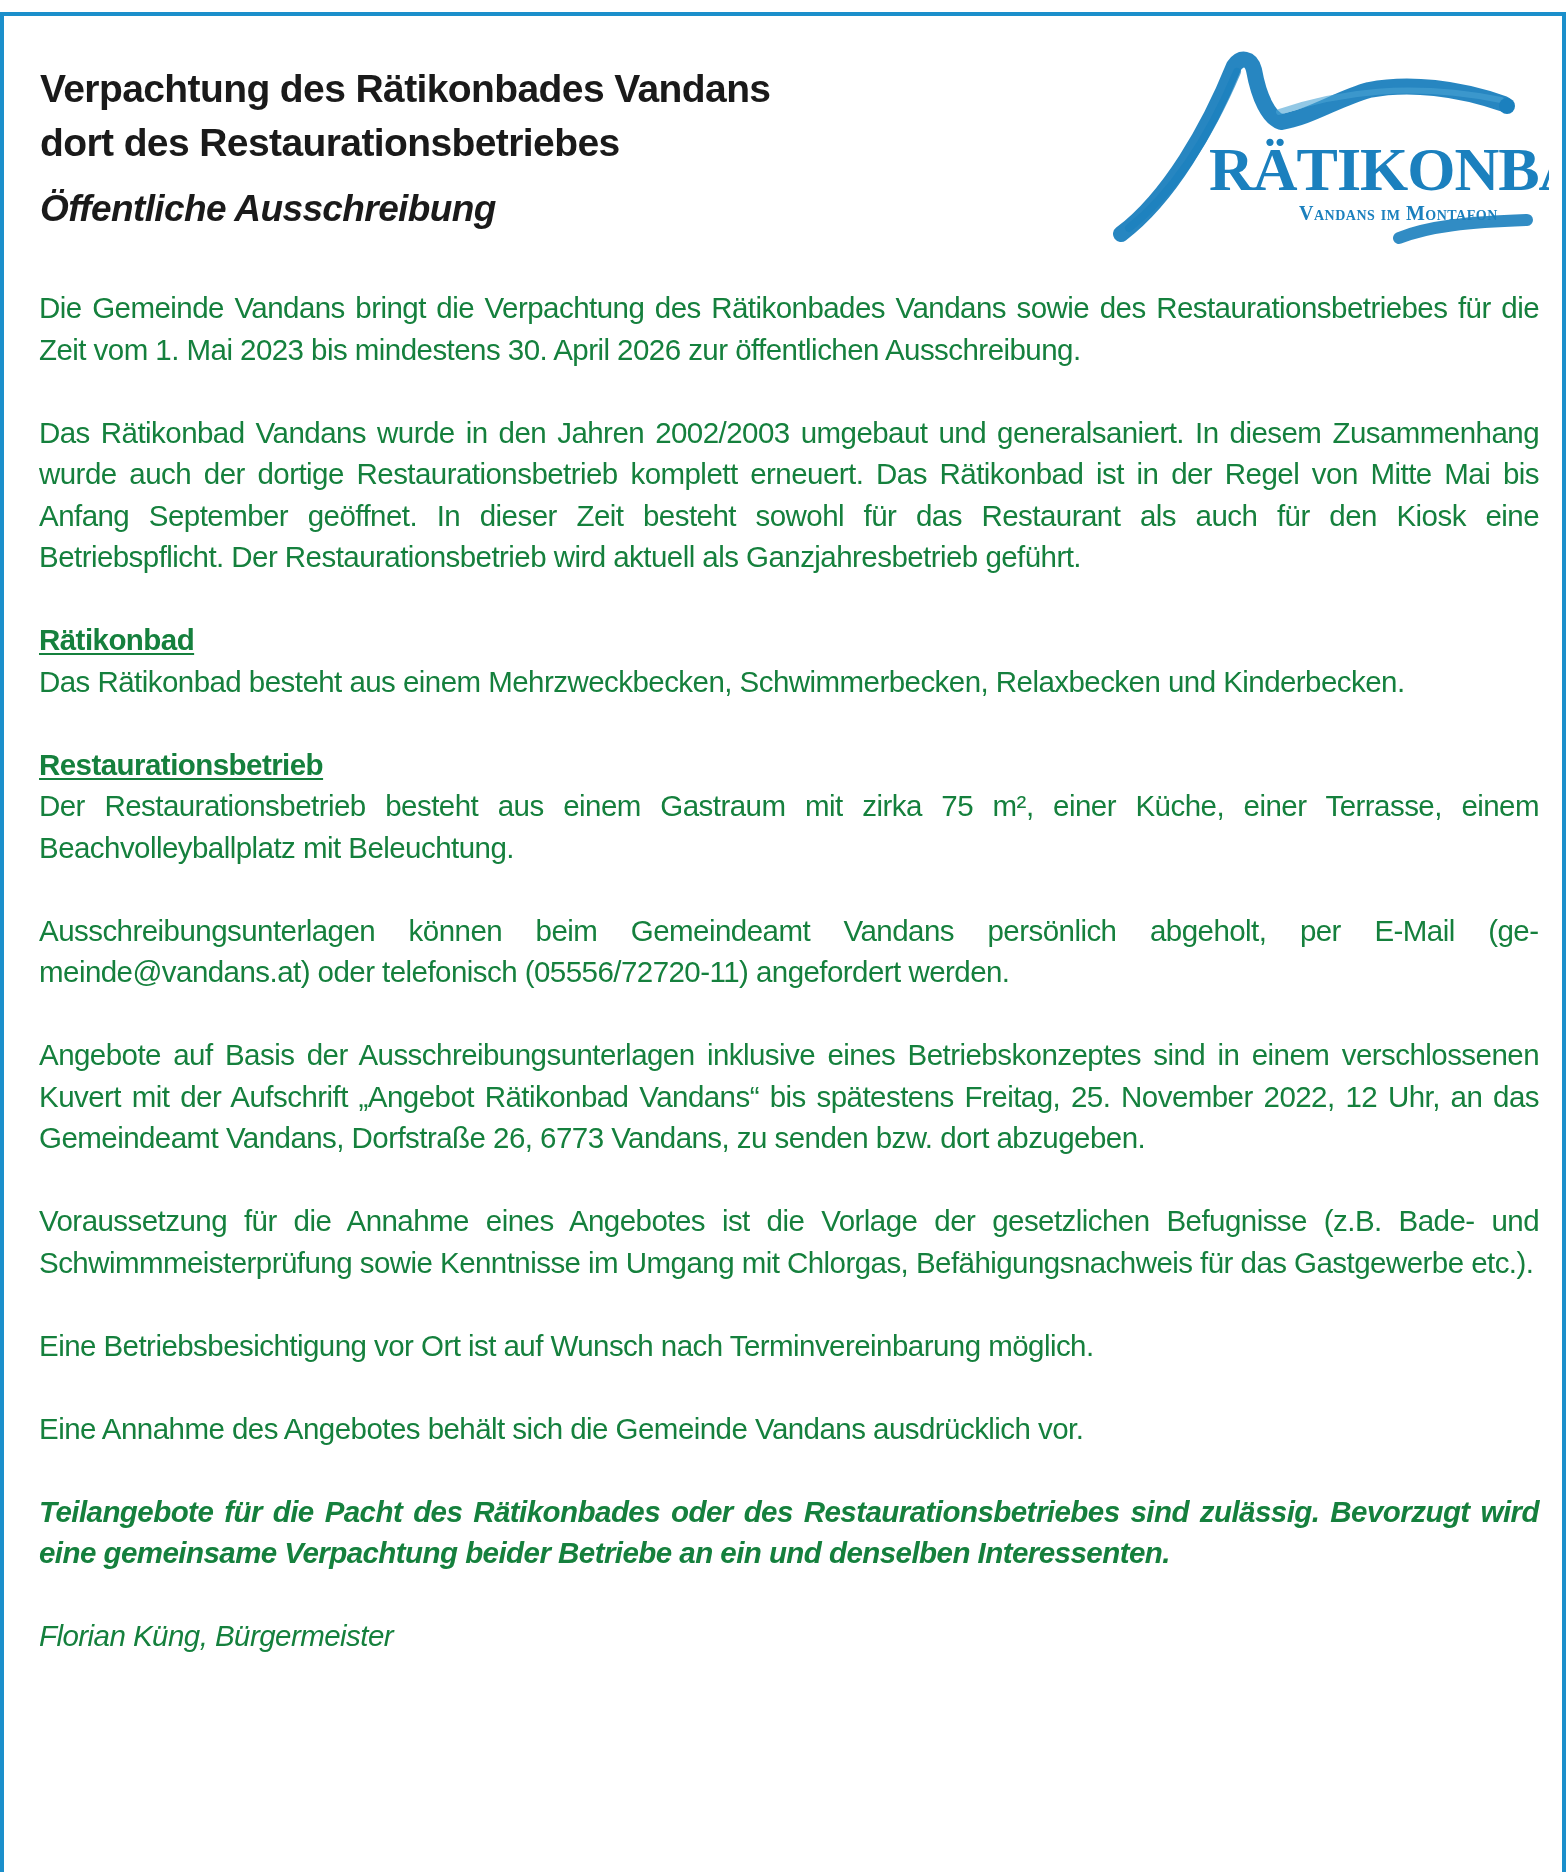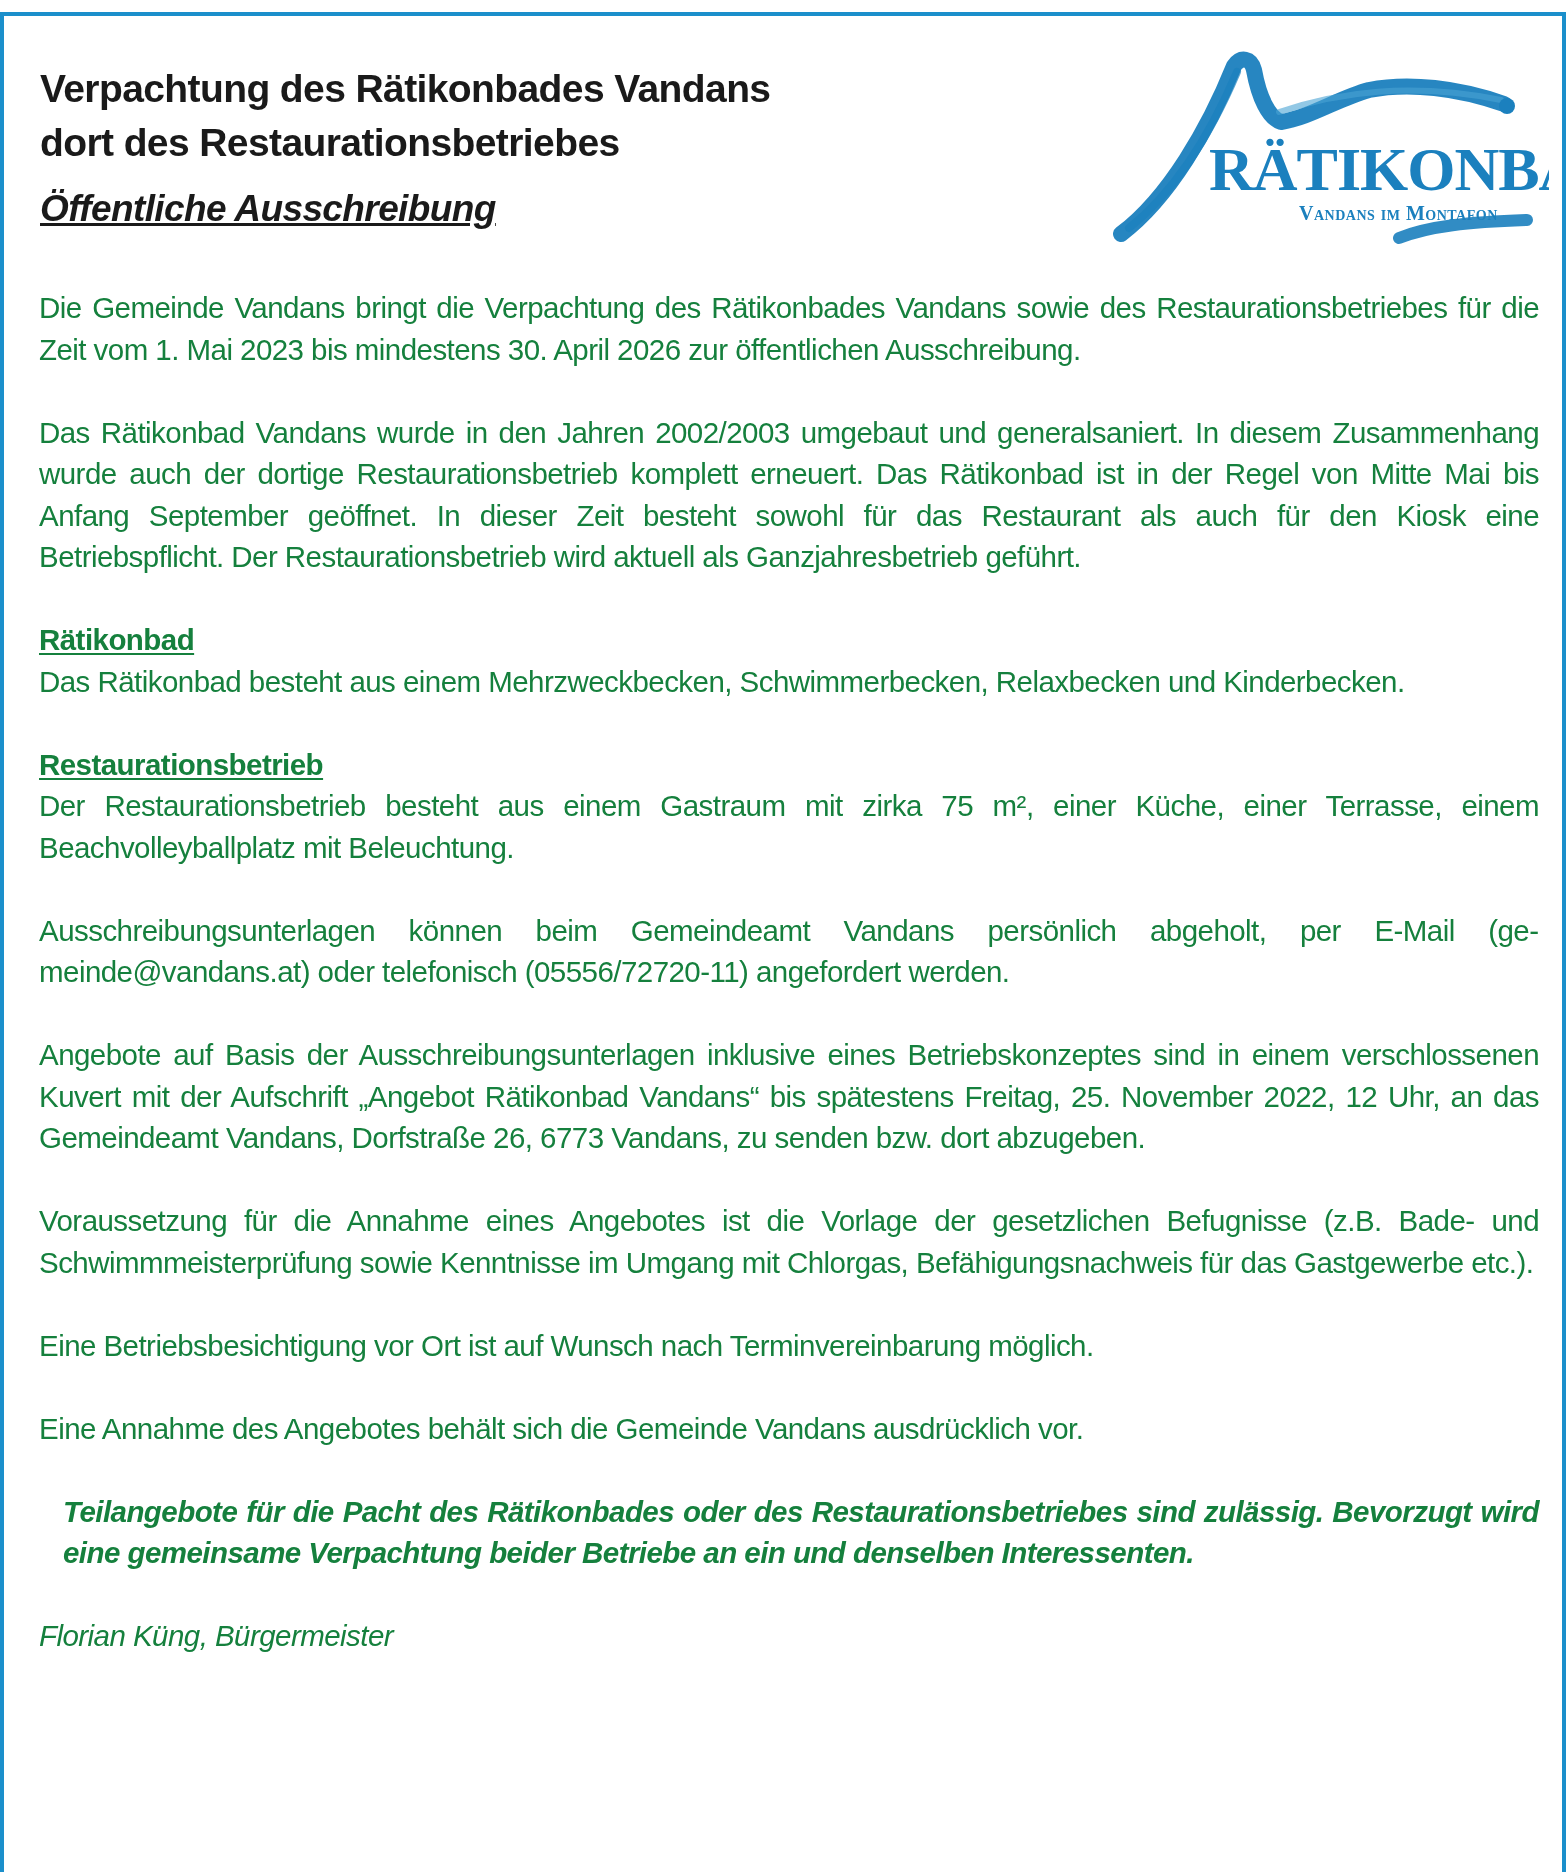--- a/index.html
+++ b/index.html
@@ -12,31 +12,30 @@
   .header { position: absolute; left: 36px; top: 46px; width: 900px; }
   .title {
     font-family: "Liberation Sans", sans-serif; font-weight: bold;
     font-size: 39px; line-height: 54px; color: #1a1a1a; margin: 0;
     letter-spacing: -0.6px;
   }
   .subtitle {
     font-family: "Liberation Sans", sans-serif; font-weight: bold; font-style: italic;
     font-size: 37px; line-height: 50px; color: #1a1a1a; margin: 14px 0 0 0;
     letter-spacing: -0.6px;
-    text-decoration: underline;
   }
   .logo { position: absolute; left: 1105px; top: 32px; width: 440px; height: 210px; }
   .body {
     position: absolute; left: 35px; top: 271px; width: 1500px;
     font-family: "Liberation Sans", sans-serif; font-size: 29.5px; line-height: 41.5px;
     color: #15803d; letter-spacing: -0.55px;
   }
   .para { margin: 0 0 41.5px 0; text-align: justify; text-align-last: left; }
   .section-head { font-weight: bold; text-decoration: underline; text-underline-offset: 3px; display: block; }
-  .emph { font-weight: bold; font-style: italic; margin-left: 24px; }
+  .emph { font-weight: bold; font-style: italic; }
   .sign { font-style: italic; }
 </style>
 </head>
 <body>
 
 <div class="frame">
 
   <div class="header">
     <h1 class="title">
       <span>Verpachtung des Rätikonbades Vandans</span><br>

